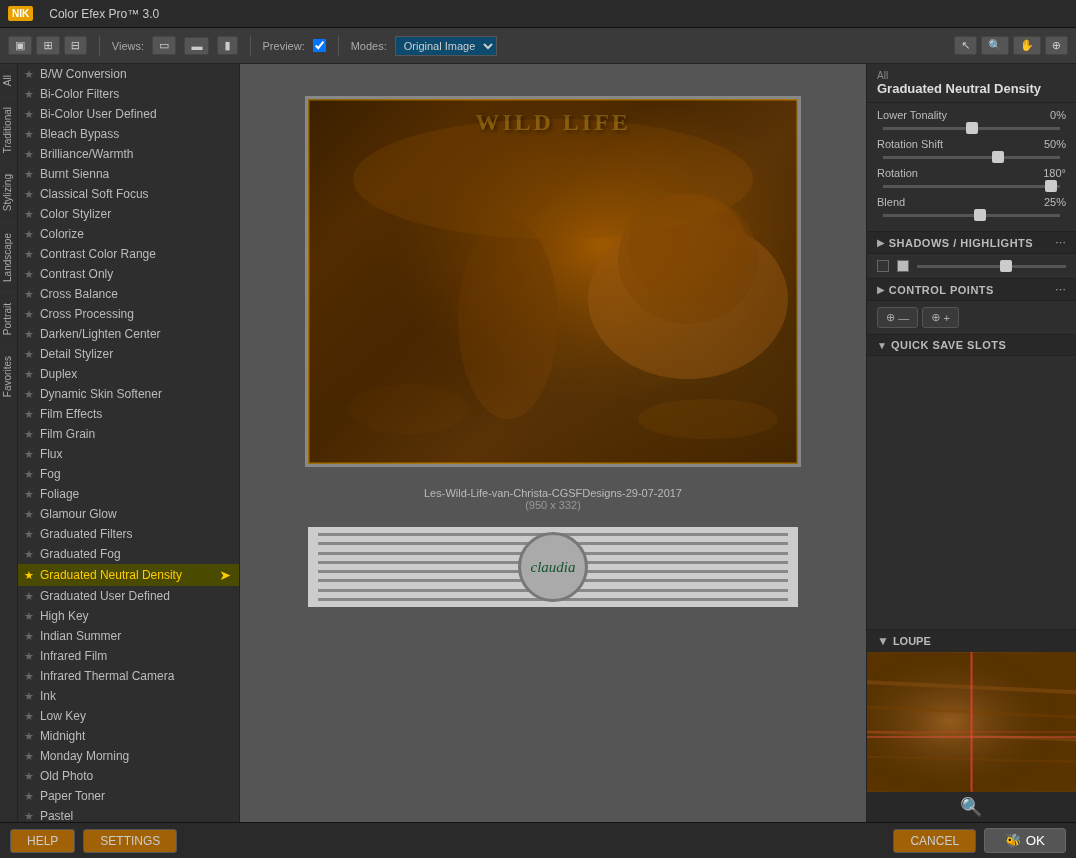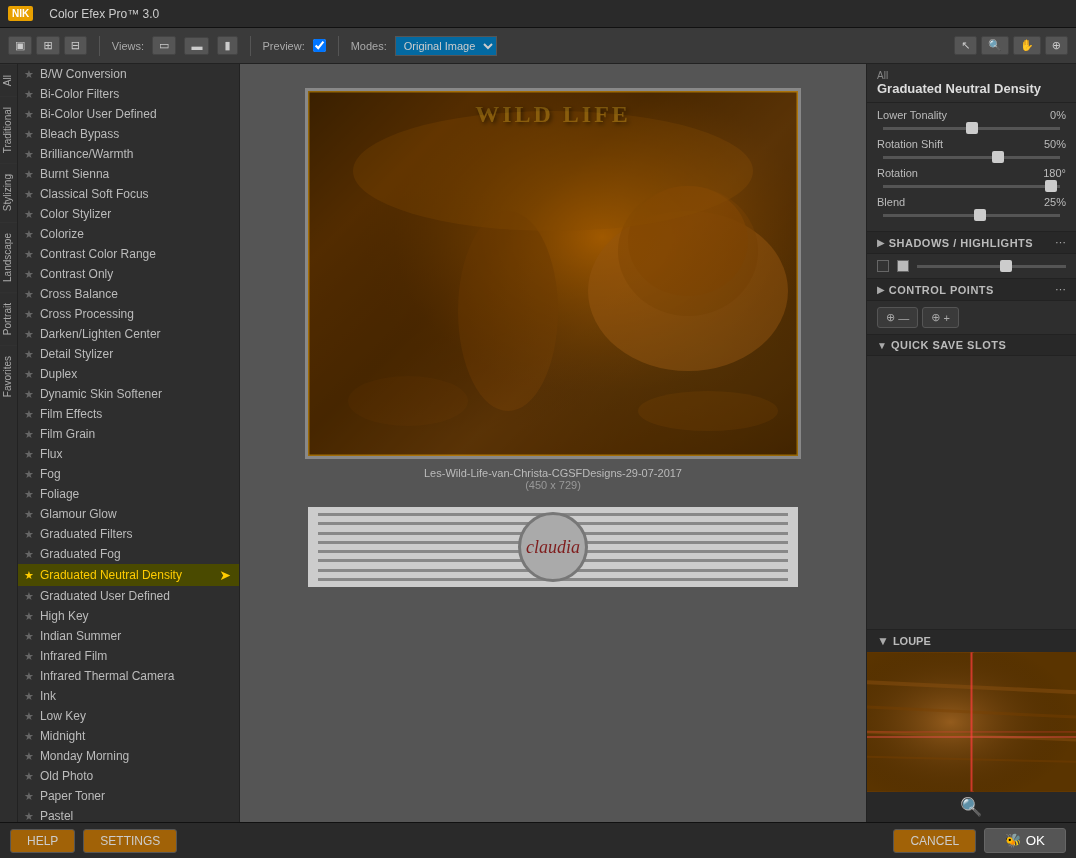--- a/index.html
+++ b/index.html
@@ -108,21 +108,21 @@
     }
 
     
     #preview-area {
       flex: 1;
       background: #555;
       display: flex;
       flex-direction: column;
       align-items: center;
       justify-content: flex-start;
-      padding: 24px;
+      padding: 32px;
       overflow: auto;
       position: relative;
     }
     #preview-image-container {
       position: relative;
       border: 3px solid #888;
     }
     #preview-image {
       width: 490px;
       height: 365px;
@@ -146,21 +146,21 @@
       left: 50%;
       transform: translateX(-50%);
       font-size: 24px;
       font-weight: bold;
       color: #d4a020;
       text-shadow: 2px 2px 4px #000;
       letter-spacing: 3px;
       font-family: serif;
       white-space: nowrap;
     }
-    #preview-filename { color: #bbb; font-size: 11px; margin-top: 8px; text-align: center; }
+    #preview-filename { color: #bbb; font-size: 11px; margin-top: 20px; text-align: center; }
     #preview-dimensions { color: #999; font-size: 11px; text-align: center; }
 
     
     #watermark-area {
       width: 490px;
       height: 80px;
       background: #ccc;
       margin-top: 16px;
       display: flex;
       align-items: center;
@@ -181,22 +181,22 @@
     }
     .watermark-circle {
       width: 70px;
       height: 70px;
       border-radius: 50%;
       background: #aaa;
       border: 3px solid #777;
       display: flex;
       align-items: center;
       justify-content: center;
-      font-size: 18px;
-      color: #7f1d1d;
+      font-size: 15px;
+      color: #14532d;
       font-style: italic;
       font-family: serif;
       z-index: 1;
     }
 
     
     #right-panel {
       width: 210px;
       background: #2e2e2e;
       border-left: 1px solid #222;
@@ -365,21 +365,21 @@
   <div class="toolbar-sep"></div>
   <span class="toolbar-label">Views:</span>
   <button class="toolbar-btn">▭</button>
   <button class="toolbar-btn">▬</button>
   <button class="toolbar-btn">▮</button>
   <div class="toolbar-sep"></div>
   <span class="toolbar-label">Preview:</span>
   <input type="checkbox" checked="" style="">
   <div class="toolbar-sep"></div>
   <span class="toolbar-label">Modes:</span>
-  <select style="background:#0369a1;color:#ccc;border:1px solid #555;font-size:11px;padding:2px 4px;">
+  <select style="background:#0c4a6e;color:#ccc;border:1px solid #555;font-size:11px;padding:2px 4px;">
     <option>Original Image</option>
   </select>
   <div style="margin-left:auto; display:flex; gap:4px;">
     <button class="toolbar-btn">↖</button>
     <button class="toolbar-btn">🔍</button>
     <button class="toolbar-btn">✋</button>
     <button class="toolbar-btn">⊕</button>
   </div>
 </div>
 
@@ -577,21 +577,21 @@
           <ellipse cx="100" cy="310" rx="60" ry="25" fill="#4a2800" opacity="0.6"></ellipse>
           <ellipse cx="400" cy="320" rx="70" ry="20" fill="#5a3200" opacity="0.6"></ellipse>
 
           <ellipse cx="245" cy="80" rx="200" ry="60" fill="#7a4500" opacity="0.4"></ellipse>
 
           <rect x="0" y="0" width="490" height="365" fill="none" stroke="#c8900a" stroke-width="3"></rect>
         </svg>
       </div>
     </div>
     <div id="preview-filename">Les-Wild-Life-van-Christa-CGSFDesigns-29-07-2017</div>
-    <div id="preview-dimensions">(450 x 729)</div>
+    <div id="preview-dimensions">(950 x 332)</div>
 
     <div id="watermark-area">
       <div class="watermark-lines">
         <div class="watermark-line"></div>
         <div class="watermark-line"></div>
         <div class="watermark-line"></div>
         <div class="watermark-line"></div>
         <div class="watermark-line"></div>
         <div class="watermark-line"></div>
         <div class="watermark-line"></div>

